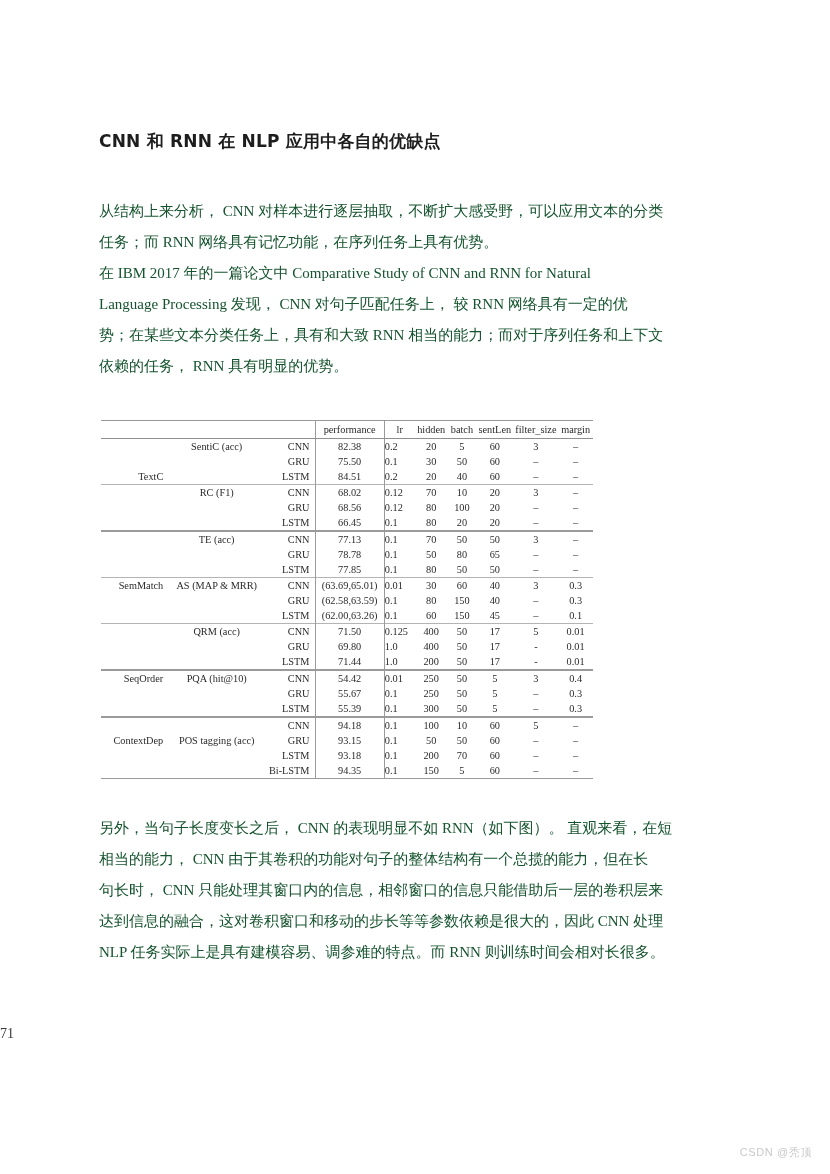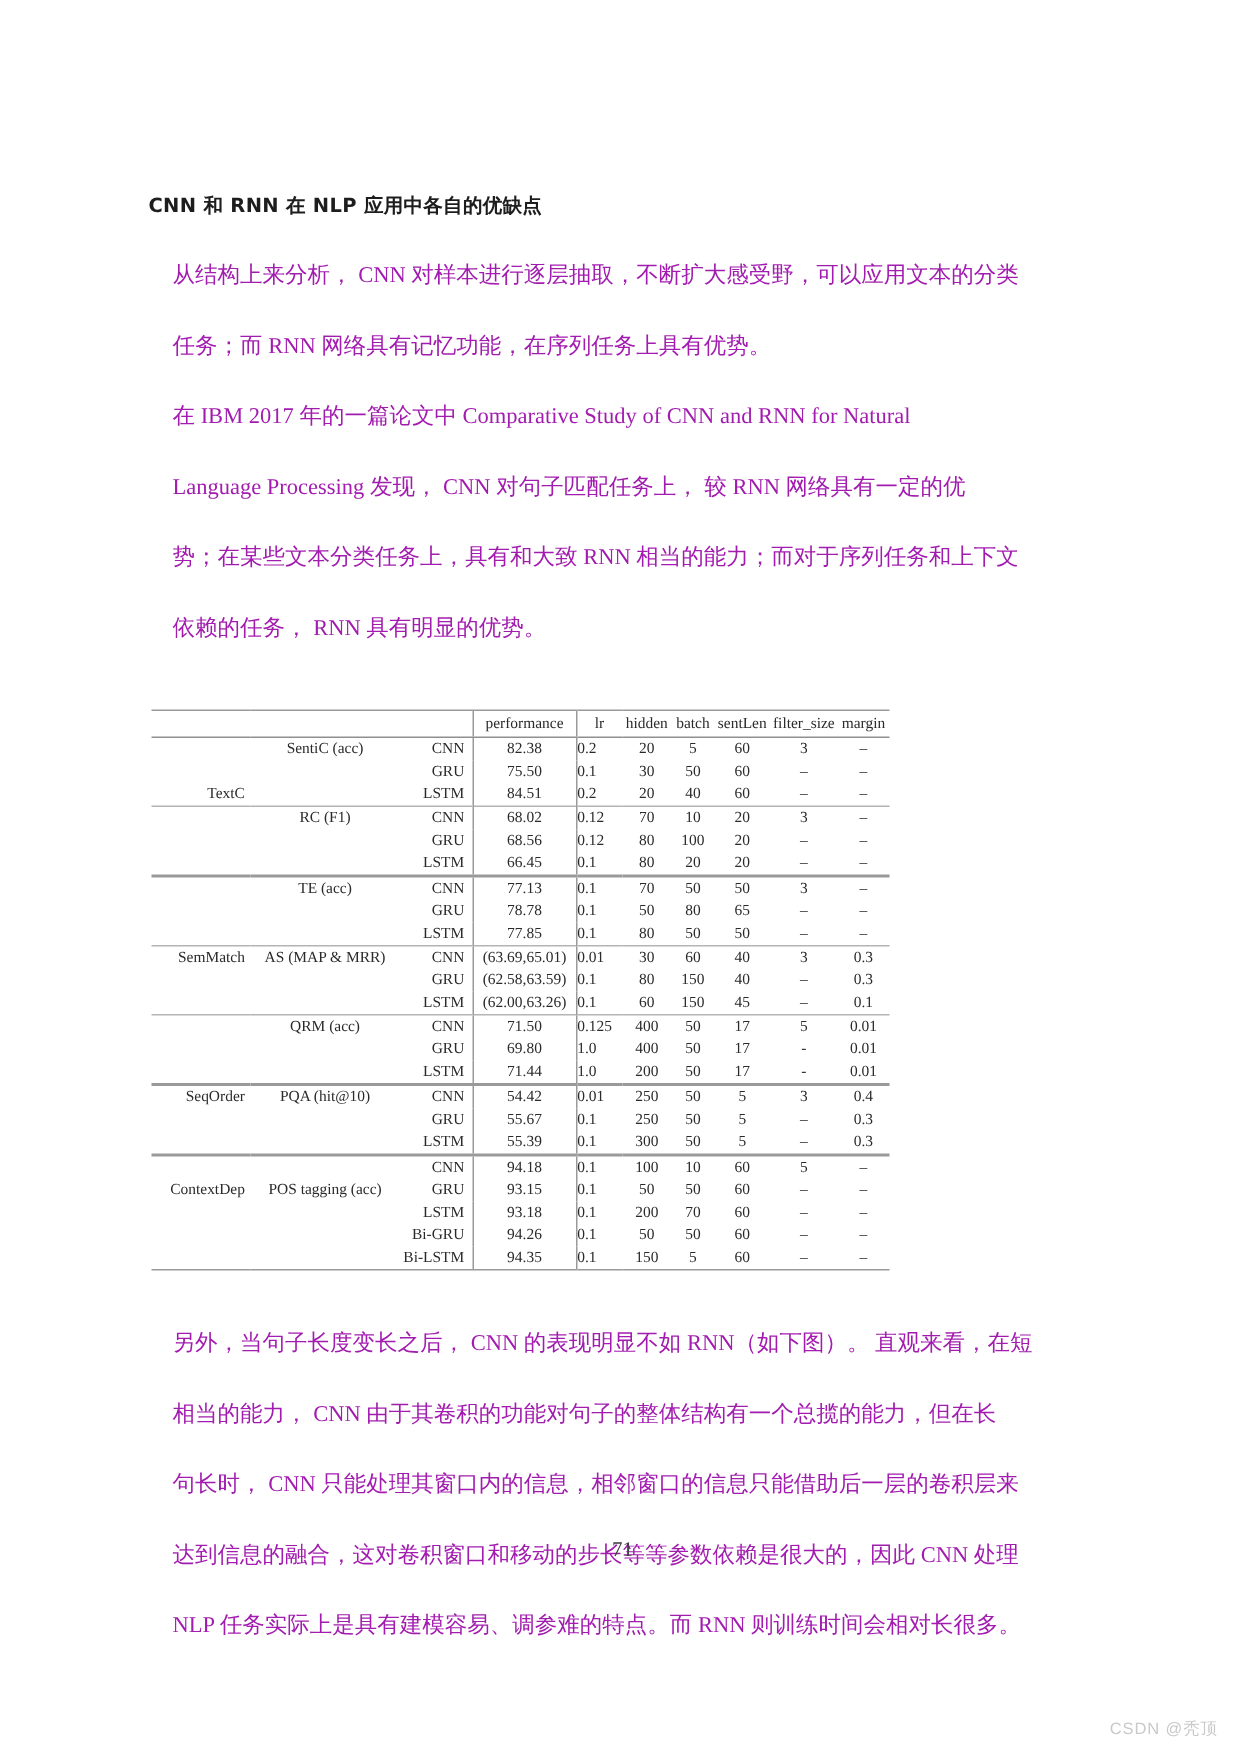--- a/index.html
+++ b/index.html
@@ -28,34 +28,34 @@
   .content {
     position: absolute;
     left: 99px;
     top: 130px;
     width: 634px;
   }
 
   
   .doc-heading {
     font-family: "DejaVu Sans", "Liberation Sans", sans-serif;
-    font-size: 13px;
+    font-size: 17px;
     font-weight: bold;
     color: #1d1d1d;
     letter-spacing: 0.2px;
-    margin: 0 0 22px 0;
+    margin: 0 0 44px 0;
     line-height: 1.3;
   }
 
   
   .para {
     font-size: 15px;
     line-height: 31px;
-    color: #a21caf;
-    margin: 16px;
+    color: #14532d;
+    margin: 0;
     text-align: justify;
     text-justify: inter-ideograph;
   }
   .para + .para { margin-top: 0; }
 
   .para-block { margin-bottom: 0; }
 
   
   .table-wrap {
     margin-top: 38px;
@@ -105,21 +105,20 @@
   .c-margin { text-align: center; width: 40px; }
 
   .bold { font-weight: bold; }
 
   
   .page-number {
     position: absolute;
     left: 0;
     top: 1026px;
     width: 830px;
-    text-align: center;
     font-size: 14px;
     color: #3a3a3a;
     font-family: "Liberation Serif", "DejaVu Serif", serif;
   }
 
   
   .watermark {
     position: absolute;
     right: 18px;
     top: 1145px;
@@ -413,32 +412,20 @@
               <td class="c-task">&nbsp;</td>
               <td class="c-model">LSTM</td>
               <td class="c-perf vbar-left">93.18</td>
               <td class="c-lr vbar-left">0.1</td>
               <td class="c-hidden">200</td>
               <td class="c-batch">70</td>
               <td class="c-sent">60</td>
               <td class="c-filter">–</td>
               <td class="c-margin">–</td>
             </tr>
-            <tr class="d-row">
-              <td class="c-group">&nbsp;</td>
-              <td class="c-task">&nbsp;</td>
-              <td class="c-model">Bi-GRU</td>
-              <td class="c-perf vbar-left">94.26</td>
-              <td class="c-lr vbar-left">0.1</td>
-              <td class="c-hidden">50</td>
-              <td class="c-batch">50</td>
-              <td class="c-sent">60</td>
-              <td class="c-filter">–</td>
-              <td class="c-margin">–</td>
-            </tr>
             <tr class="d-row rule-bottom">
               <td class="c-group">&nbsp;</td>
               <td class="c-task">&nbsp;</td>
               <td class="c-model">Bi-LSTM</td>
               <td class="c-perf vbar-left bold">94.35</td>
               <td class="c-lr vbar-left">0.1</td>
               <td class="c-hidden">150</td>
               <td class="c-batch">5</td>
               <td class="c-sent">60</td>
               <td class="c-filter">–</td>

